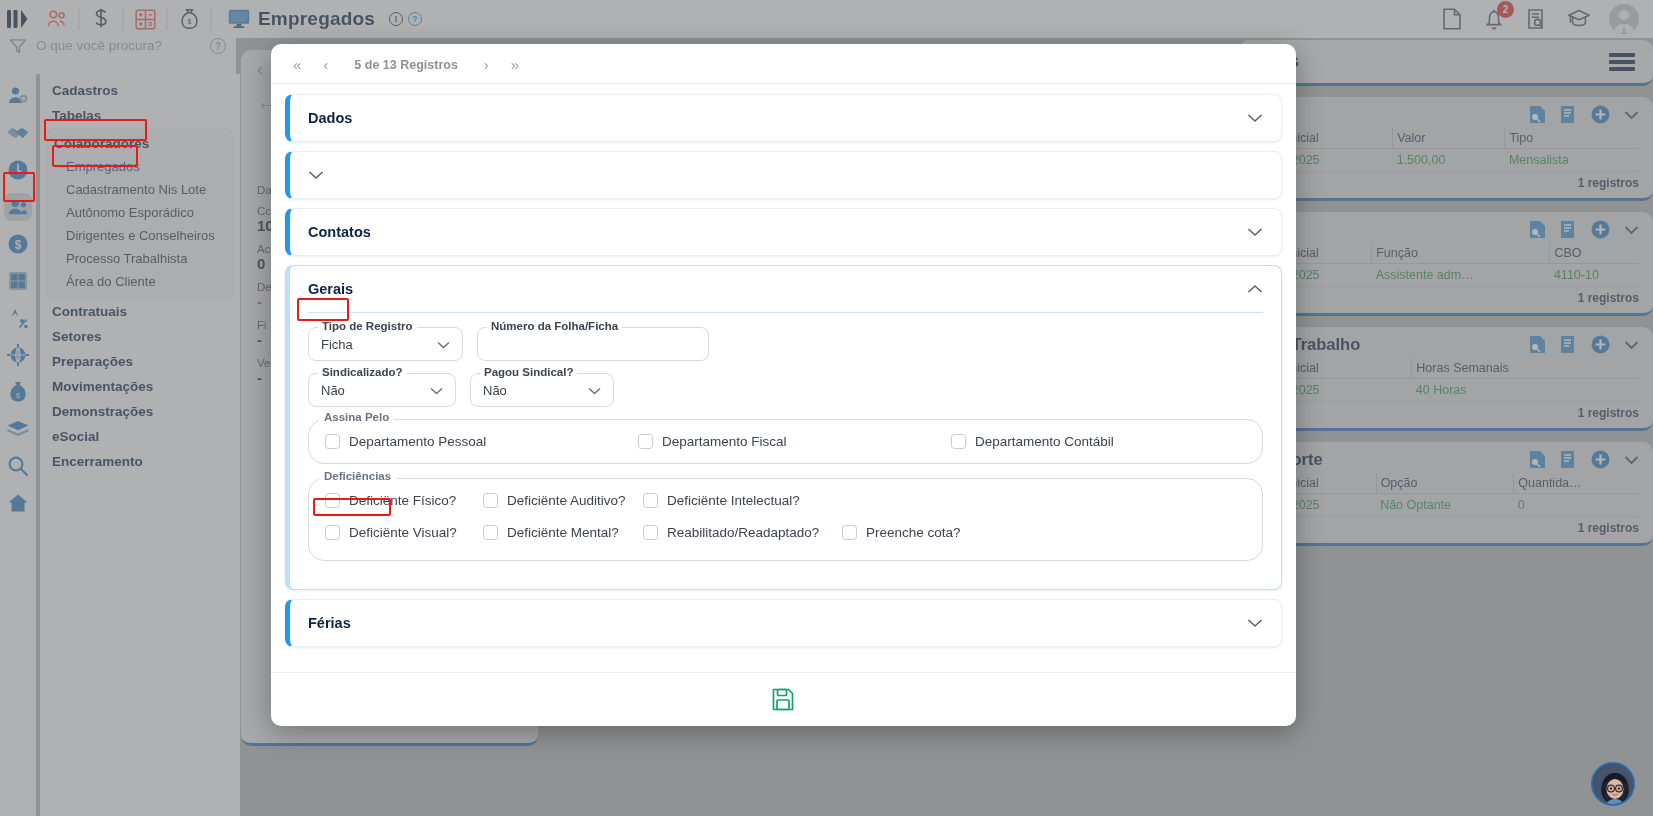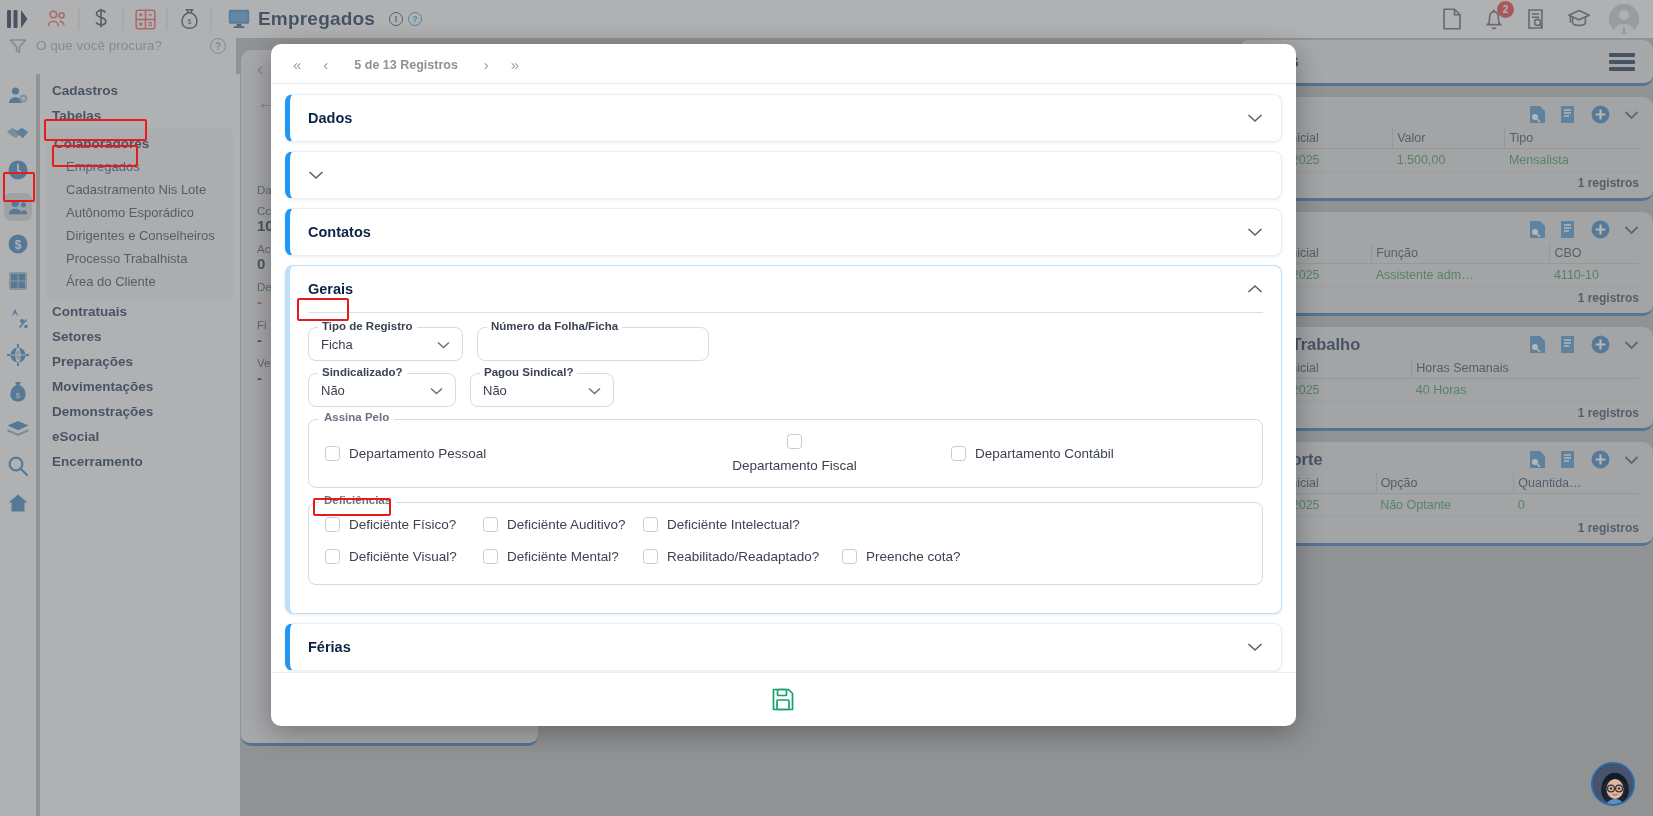--- a/index.html
+++ b/index.html
@@ -106,21 +106,21 @@
   .acc-body { padding:0 18px 14px 18px; }
   .acc-sep { border-top:1px solid #cfe3f5; margin-bottom:14px; }
 
   
   .frow { display:flex; gap:14px; margin-bottom:12px; }
   .fld { position:relative; border:1px solid #d7dade; border-radius:8px; height:34px; display:flex; align-items:center; padding:0 12px; background:#fff; }
   .fld > legend, .fld .lg { position:absolute; top:-8px; left:9px; background:#fff; padding:0 4px; font-size:11.5px; font-weight:bold; color:#3b4351; }
   .fld .val { font-size:13px; color:#3b4351; }
   .fld .dd { margin-left:auto; color:#6b7280; }
 
-  .fieldset { position:relative; border:1px solid #d7dade; border-radius:8px; padding:14px 16px; margin-bottom:14px; }
+  .fieldset { position:relative; border:1px solid #d7dade; border-radius:16px; padding:14px 16px; margin-bottom:14px; }
   .fs-leg { position:absolute; top:-9px; left:10px; background:#fff; padding:0 5px; font-size:11.5px; font-weight:bold; color:#6b7280; }
   .cbrow { display:flex; align-items:center; }
   .cbrow + .cbrow { margin-top:17px; }
   .cb { display:flex; align-items:center; gap:9px; }
   .cbbox { width:15px; height:15px; border:1.5px solid #c7cbd0; border-radius:3.5px; background:#fff; }
   .cblbl { font-size:13.5px; color:#3b4351; }
 
   .m-foot { height:54px; border-top:1px solid #eceef0; display:flex; align-items:center; justify-content:center; }
   .savebtn { width:26px; height:26px; cursor:pointer; }
 
@@ -681,21 +681,21 @@
             </div>
           </div>
 
           <div class="fieldset">
             <span class="fs-leg">Assina Pelo</span>
             <div class="cbrow">
               <label class="cb" style="width:313px;">
                 <span class="cbbox"></span>
                 <span class="cblbl">Departamento Pessoal</span>
               </label>
-              <label class="cb" style="width:313px;flex-direction:column;">
+              <label class="cb" style="width:313px;">
                 <span class="cbbox"></span>
                 <span class="cblbl">Departamento Fiscal</span>
               </label>
               <label class="cb">
                 <span class="cbbox"></span>
                 <span class="cblbl">Departamento Contábil</span>
               </label>
             </div>
           </div>
 

